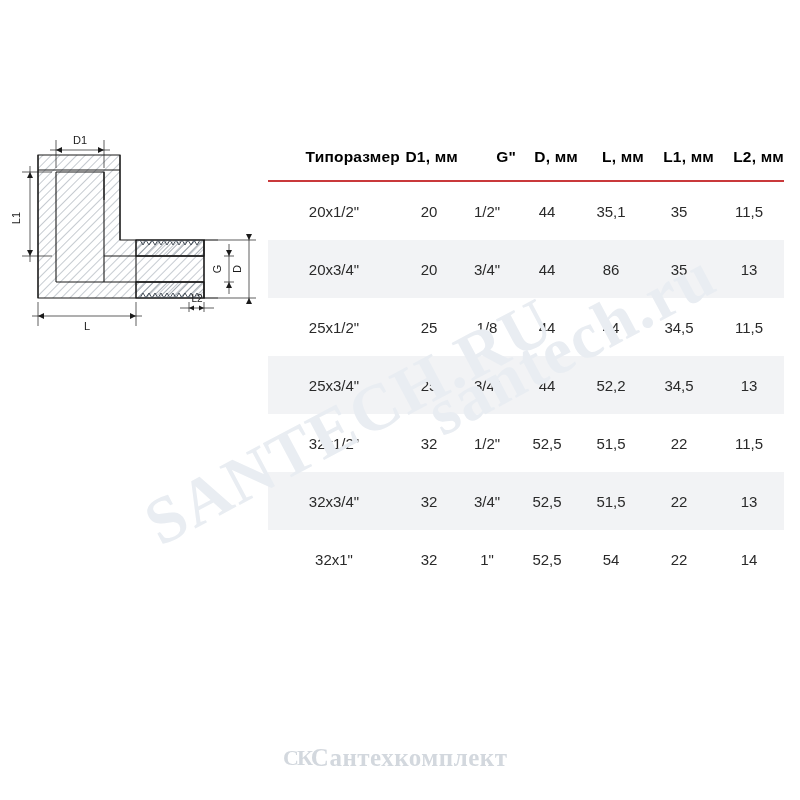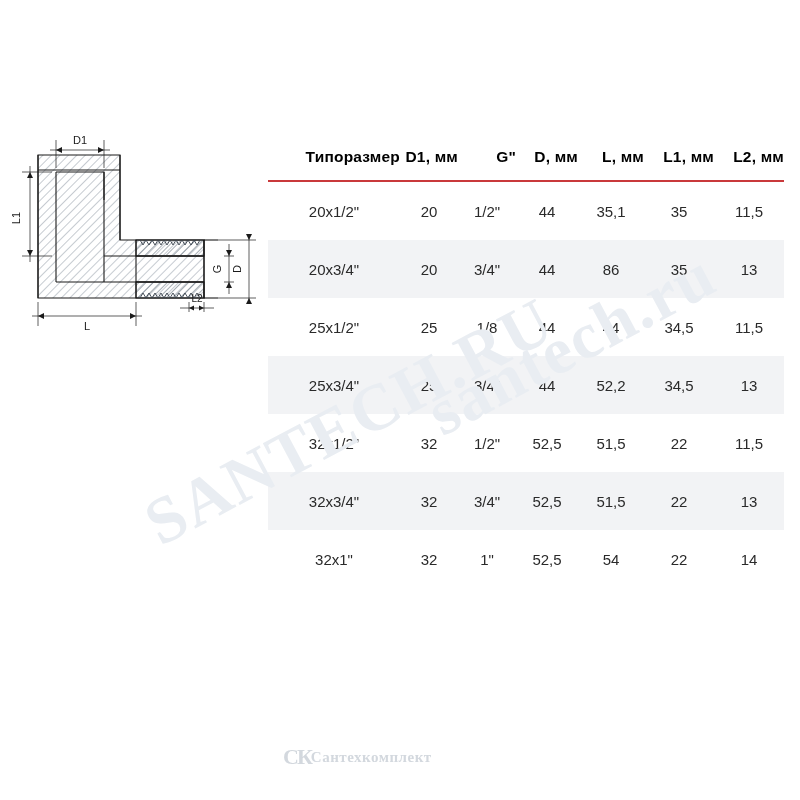--- a/index.html
+++ b/index.html
@@ -50,21 +50,21 @@
     margin-top: 44px;
   }
   .wm-bottom .mark {
     font-family: "Liberation Serif", serif;
     font-size: 22px;
     font-weight: bold;
     letter-spacing: -2px;
   }
   .wm-bottom .txt {
     font-family: "Liberation Serif", serif;
-    font-size: 15px;
+    font-size: 25px;
     font-weight: bold;
     letter-spacing: 0.5px;
   }
 
   
   .drawing {
     position: absolute;
     left: 8px;
     top: 130px;
     width: 270px;

